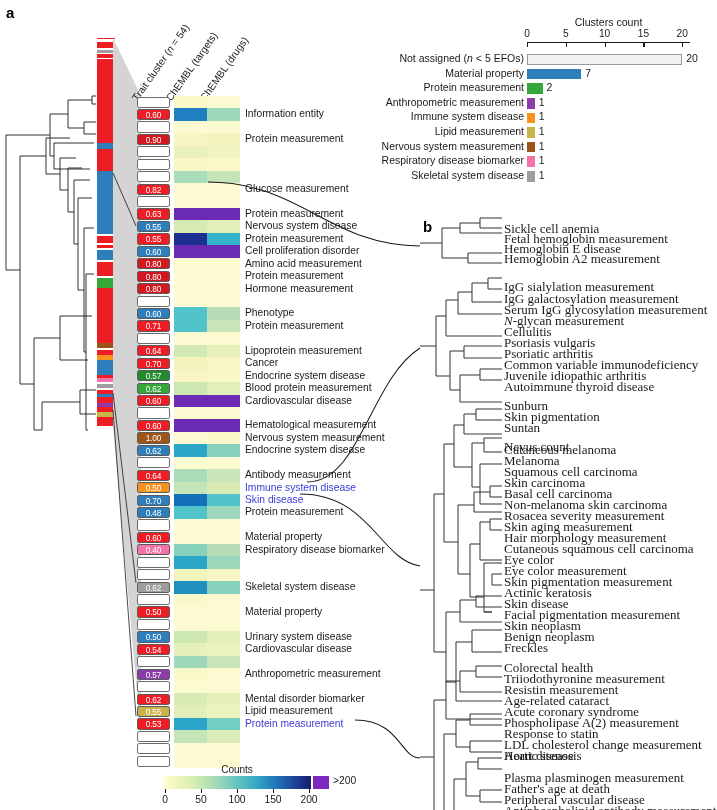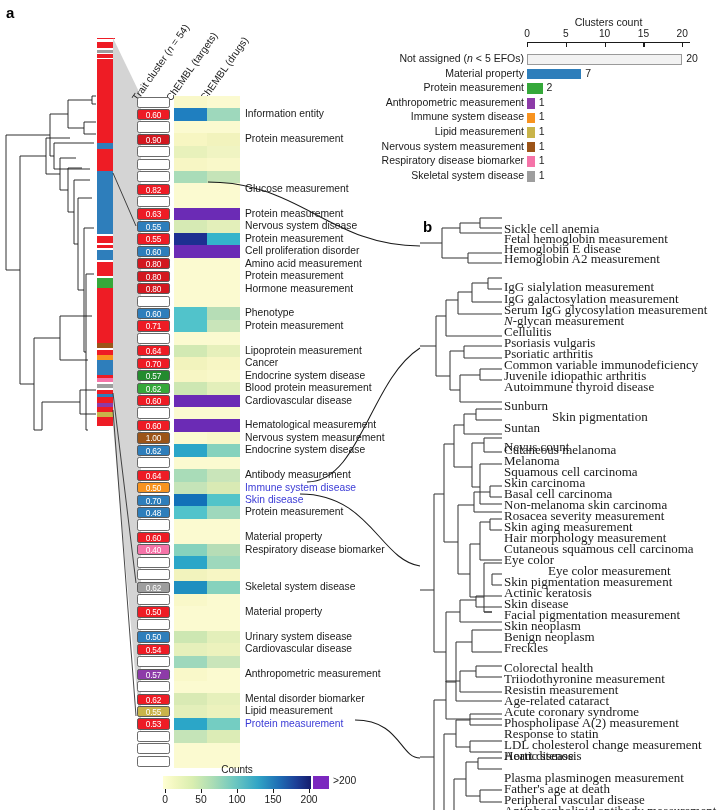--- a/index.html
+++ b/index.html
@@ -740,35 +740,35 @@
       <div class="leaf" style="left: 84px; top: 81px;">IgG galactosylation measurement</div>
       <div class="leaf" style="left: 84px; top: 92px;">Serum IgG glycosylation measurement</div>
       <div class="leaf" style="left: 84px; top: 103px;"><i>N</i>-glycan measurement</div>
       <div class="leaf" style="left: 84px; top: 114px;">Cellulitis</div>
       <div class="leaf" style="left: 84px; top: 125px;">Psoriasis vulgaris</div>
       <div class="leaf" style="left: 84px; top: 136px;">Psoriatic arthritis</div>
       <div class="leaf" style="left: 84px; top: 147px;">Common variable immunodeficiency</div>
       <div class="leaf" style="left: 84px; top: 158px;">Juvenile idiopathic arthritis</div>
       <div class="leaf" style="left: 84px; top: 169px;">Autoimmune thyroid disease</div>
       <div class="leaf" style="left: 84px; top: 188px;">Sunburn</div>
-      <div class="leaf" style="left: 84px; top: 199px; margin-left: 48px;">Skin pigmentation</div>
+      <div class="leaf" style="left: 84px; top: 199px;">Skin pigmentation</div>
       <div class="leaf" style="left: 84px; top: 210px;">Suntan</div>
       <div class="leaf" style="left: 84px; top: 221px; margin-top: 8px;">Nevus count</div>
       <div class="leaf" style="left: 84px; top: 232px;">Cutaneous melanoma</div>
       <div class="leaf" style="left: 84px; top: 243px;">Melanoma</div>
       <div class="leaf" style="left: 84px; top: 254px;">Squamous cell carcinoma</div>
       <div class="leaf" style="left: 84px; top: 265px;">Skin carcinoma</div>
       <div class="leaf" style="left: 84px; top: 276px;">Basal cell carcinoma</div>
       <div class="leaf" style="left: 84px; top: 287px;">Non-melanoma skin carcinoma</div>
       <div class="leaf" style="left: 84px; top: 298px;">Rosacea severity measurement</div>
       <div class="leaf" style="left: 84px; top: 309px;">Skin aging measurement</div>
       <div class="leaf" style="left: 84px; top: 320px;">Hair morphology measurement</div>
       <div class="leaf" style="left: 84px; top: 331px;">Cutaneous squamous cell carcinoma</div>
       <div class="leaf" style="left: 84px; top: 342px;">Eye color</div>
-      <div class="leaf" style="left: 84px; top: 353px; margin-left: 44px;">Eye color measurement</div>
+      <div class="leaf" style="left: 84px; top: 353px;">Eye color measurement</div>
       <div class="leaf" style="left: 84px; top: 364px;">Skin pigmentation measurement</div>
       <div class="leaf" style="left: 84px; top: 375px;">Actinic keratosis</div>
       <div class="leaf" style="left: 84px; top: 386px;">Skin disease</div>
       <div class="leaf" style="left: 84px; top: 397px;">Facial pigmentation measurement</div>
       <div class="leaf" style="left: 84px; top: 408px;">Skin neoplasm</div>
       <div class="leaf" style="left: 84px; top: 419px;">Benign neoplasm</div>
       <div class="leaf" style="left: 84px; top: 430px;">Freckles</div>
       <div class="leaf" style="left: 84px; top: 450px;">Colorectal health</div>
       <div class="leaf" style="left: 84px; top: 461px;">Triiodothyronine measurement</div>
       <div class="leaf" style="left: 84px; top: 472px;">Resistin measurement</div>

